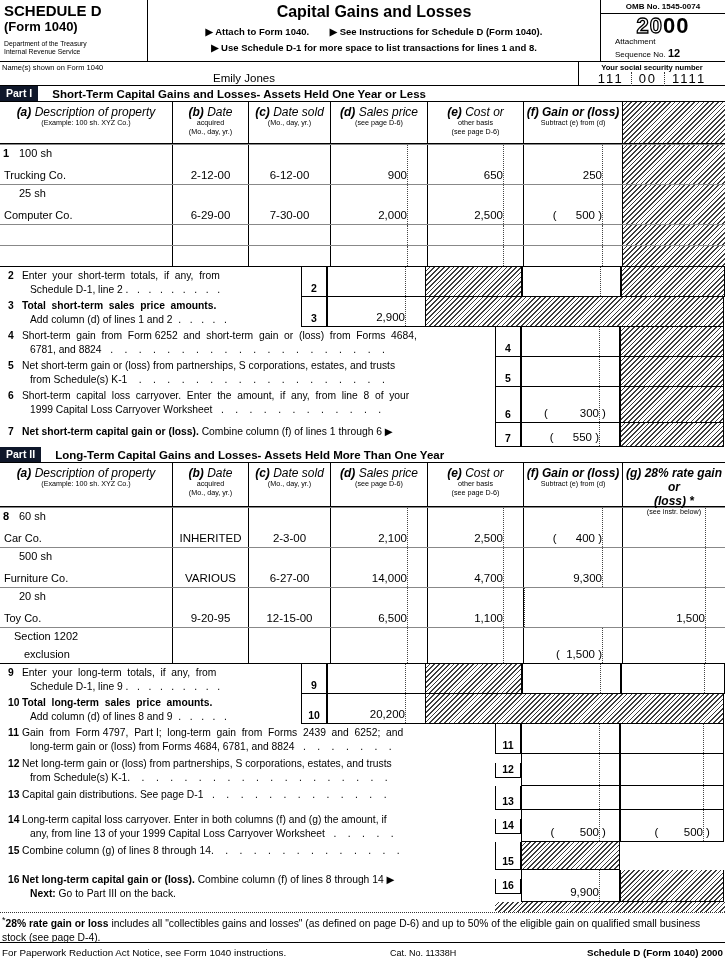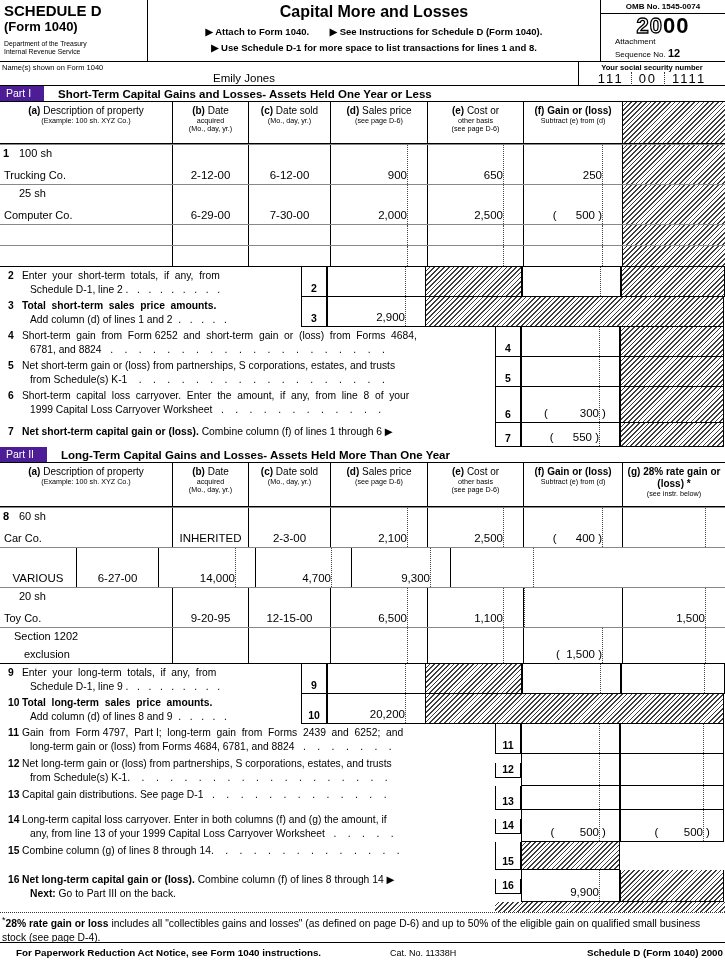--- a/index.html
+++ b/index.html
@@ -31,36 +31,36 @@
   .name-label { font-size:7.5px; padding:1px 0 0 2px; }
   .name-value { position:absolute; left:213px; bottom:1px; font-size:11.5px; }
   .ssn-box { width:147px; border-left:1.5px solid #000; }
   .ssn-label { font-size:7.6px; font-weight:bold; text-align:center; padding-top:1px; }
   .ssn-digits { display:flex; justify-content:center; font-size:13px; letter-spacing:2px; line-height:1.1;}
   .ssn-digits span { padding:0 7px; }
   .ssn-digits span + span { border-left:1.5px dotted #333; }
 
   
   .partbar { display:flex; height:16px; align-items:center; background:#fff; border-bottom:1px solid #000;}
-  .partlabel { background:#4c1d95; color:#fff; font-weight:normal; font-size:10.5px; padding:1px 13px 2px 6px; height:100%; display:flex; align-items:center; }
+  .partlabel { background:#0f172a; color:#fff; font-weight:bold; font-size:10.5px; padding:1px 6px 2px 6px; height:100%; display:flex; align-items:center; }
   .parttitle { font-weight:bold; font-size:11.5px; margin-left:14px; }
 
   
   .tbl { border-bottom:1.5px solid #000; }
   .trow { display:flex; height:40px; border-top:1.2px solid #888; width:725px; }
   .trow.first { border-top:none; }
   .trow.empty { height:21px; }
   .thead { height:42px; border-top:none; border-bottom:1.2px solid #000; }
   .cell { border-left:1px solid #000; height:100%; }
   .cell:first-child { border-left:none; }
   .ca { width:172px; } .cb { width:76px; } .cc { width:82px; }
   .cd { width:97px; } .ce { width:96px; } .cf { width:99px; } .cg { width:103px; }
   .cg.solid { border-left:1.6px solid #000; }
   .hc { text-align:center; font-size:7.6px; line-height:1.18; padding-top:3px; }
-  .hc .hl { font-size:10px; }
+  .hc .hl { font-size:12px;font-style:italic; }
   .hsub { white-space:pre-line; font-size:7.2px; }
   .desc { display:flex; flex-direction:column; justify-content:space-between; padding:2px 0 3px; font-size:11px; }
   .desc .l1 { padding-left:3px; }
   .desc .rownum { display:inline-block; width:16px; font-weight:bold; }
   .desc .l2 { padding-left:4px; }
   .desc.s1202 .l1 { padding-left:14px; }
   .desc.s1202 .l2 { padding-left:24px; }
   .val { display:flex; align-items:flex-end; justify-content:center; font-size:11.5px; padding-bottom:3px; }
   .amtcell { display:flex; align-items:stretch; }
   .amt { flex:1; text-align:right; white-space:pre; font-size:11.5px; display:flex; align-items:flex-end; justify-content:flex-end; padding-bottom:3px; }
@@ -82,36 +82,36 @@
   .h32 { height:32px;align-items:center; } .h36 { height:36px; }
   .lrow .amtcell { display:flex; }
   .strip { height:10px; }
   .strip .left { width:495px; }
   .strip .right { width:230px; }
 
   
   .footnote { border-top:1px dotted #333; font-size:10.3px; line-height:1.3; padding:2px 4px 2px 2px; height:30px; }
   .footnote sup { font-size:9px; vertical-align:super; }
   .pagefooter { border-top:1.6px solid #000; display:flex; font-size:9.8px; height:20px; align-items:center; }
-  .pf-left { font-weight:bold; width:390px; padding-left:16px; }
+  .pf-left { font-weight:normal; width:390px; padding-left:2px; }
   .pf-cat { width:160px; font-size:9px; }
   .pf-right { flex:1; text-align:right; font-weight:bold; padding-right:2px; }
 </style>
 </head>
 <body>
 
 <div class="hdr">
   <div class="hdr-left">
     <div class="sched">SCHEDULE D</div>
     <div class="formno">(Form 1040)</div>
     <div class="dept">Department of the Treasury</div>
     <div class="dept">Internal Revenue Service</div>
   </div>
   <div class="hdr-mid">
-    <div class="title">Capital More and Losses</div>
+    <div class="title">Capital Gains and Losses</div>
     <div class="mid-row">
       <span>▶ Attach to Form 1040.</span>
       <span>▶ See Instructions for Schedule D (Form 1040).</span>
     </div>
     <div class="mid-row">▶ Use Schedule D-1 for more space to list transactions for lines 1 and 8.</div>
   </div>
   <div class="hdr-right">
     <div class="omb">OMB No. 1545-0074</div>
     <div class="year"><span class="outline">20</span><span>00</span></div>
     <div class="attach-seq">
@@ -396,20 +396,24 @@
         <span class="amt">(      400 )</span>
         <span class="cents"></span>
       </div>
     <div class="cell cg solid amtcell">
         <span class="amt"></span>
         <span class="cents"></span>
       </div>
   </div>
 
   <div class="trow">
+    <div class="cell ca desc">
+        <div class="l1"><b class="rownum"></b><span>500 sh</span></div>
+        <div class="l2">Furniture Co.</div>
+      </div>
     <div class="cell cb val">VARIOUS</div>
     <div class="cell cc val">6-27-00</div>
     <div class="cell cd amtcell">
         <span class="amt">14,000</span>
         <span class="cents"></span>
       </div>
     <div class="cell ce amtcell">
         <span class="amt">4,700</span>
         <span class="cents"></span>
       </div>

